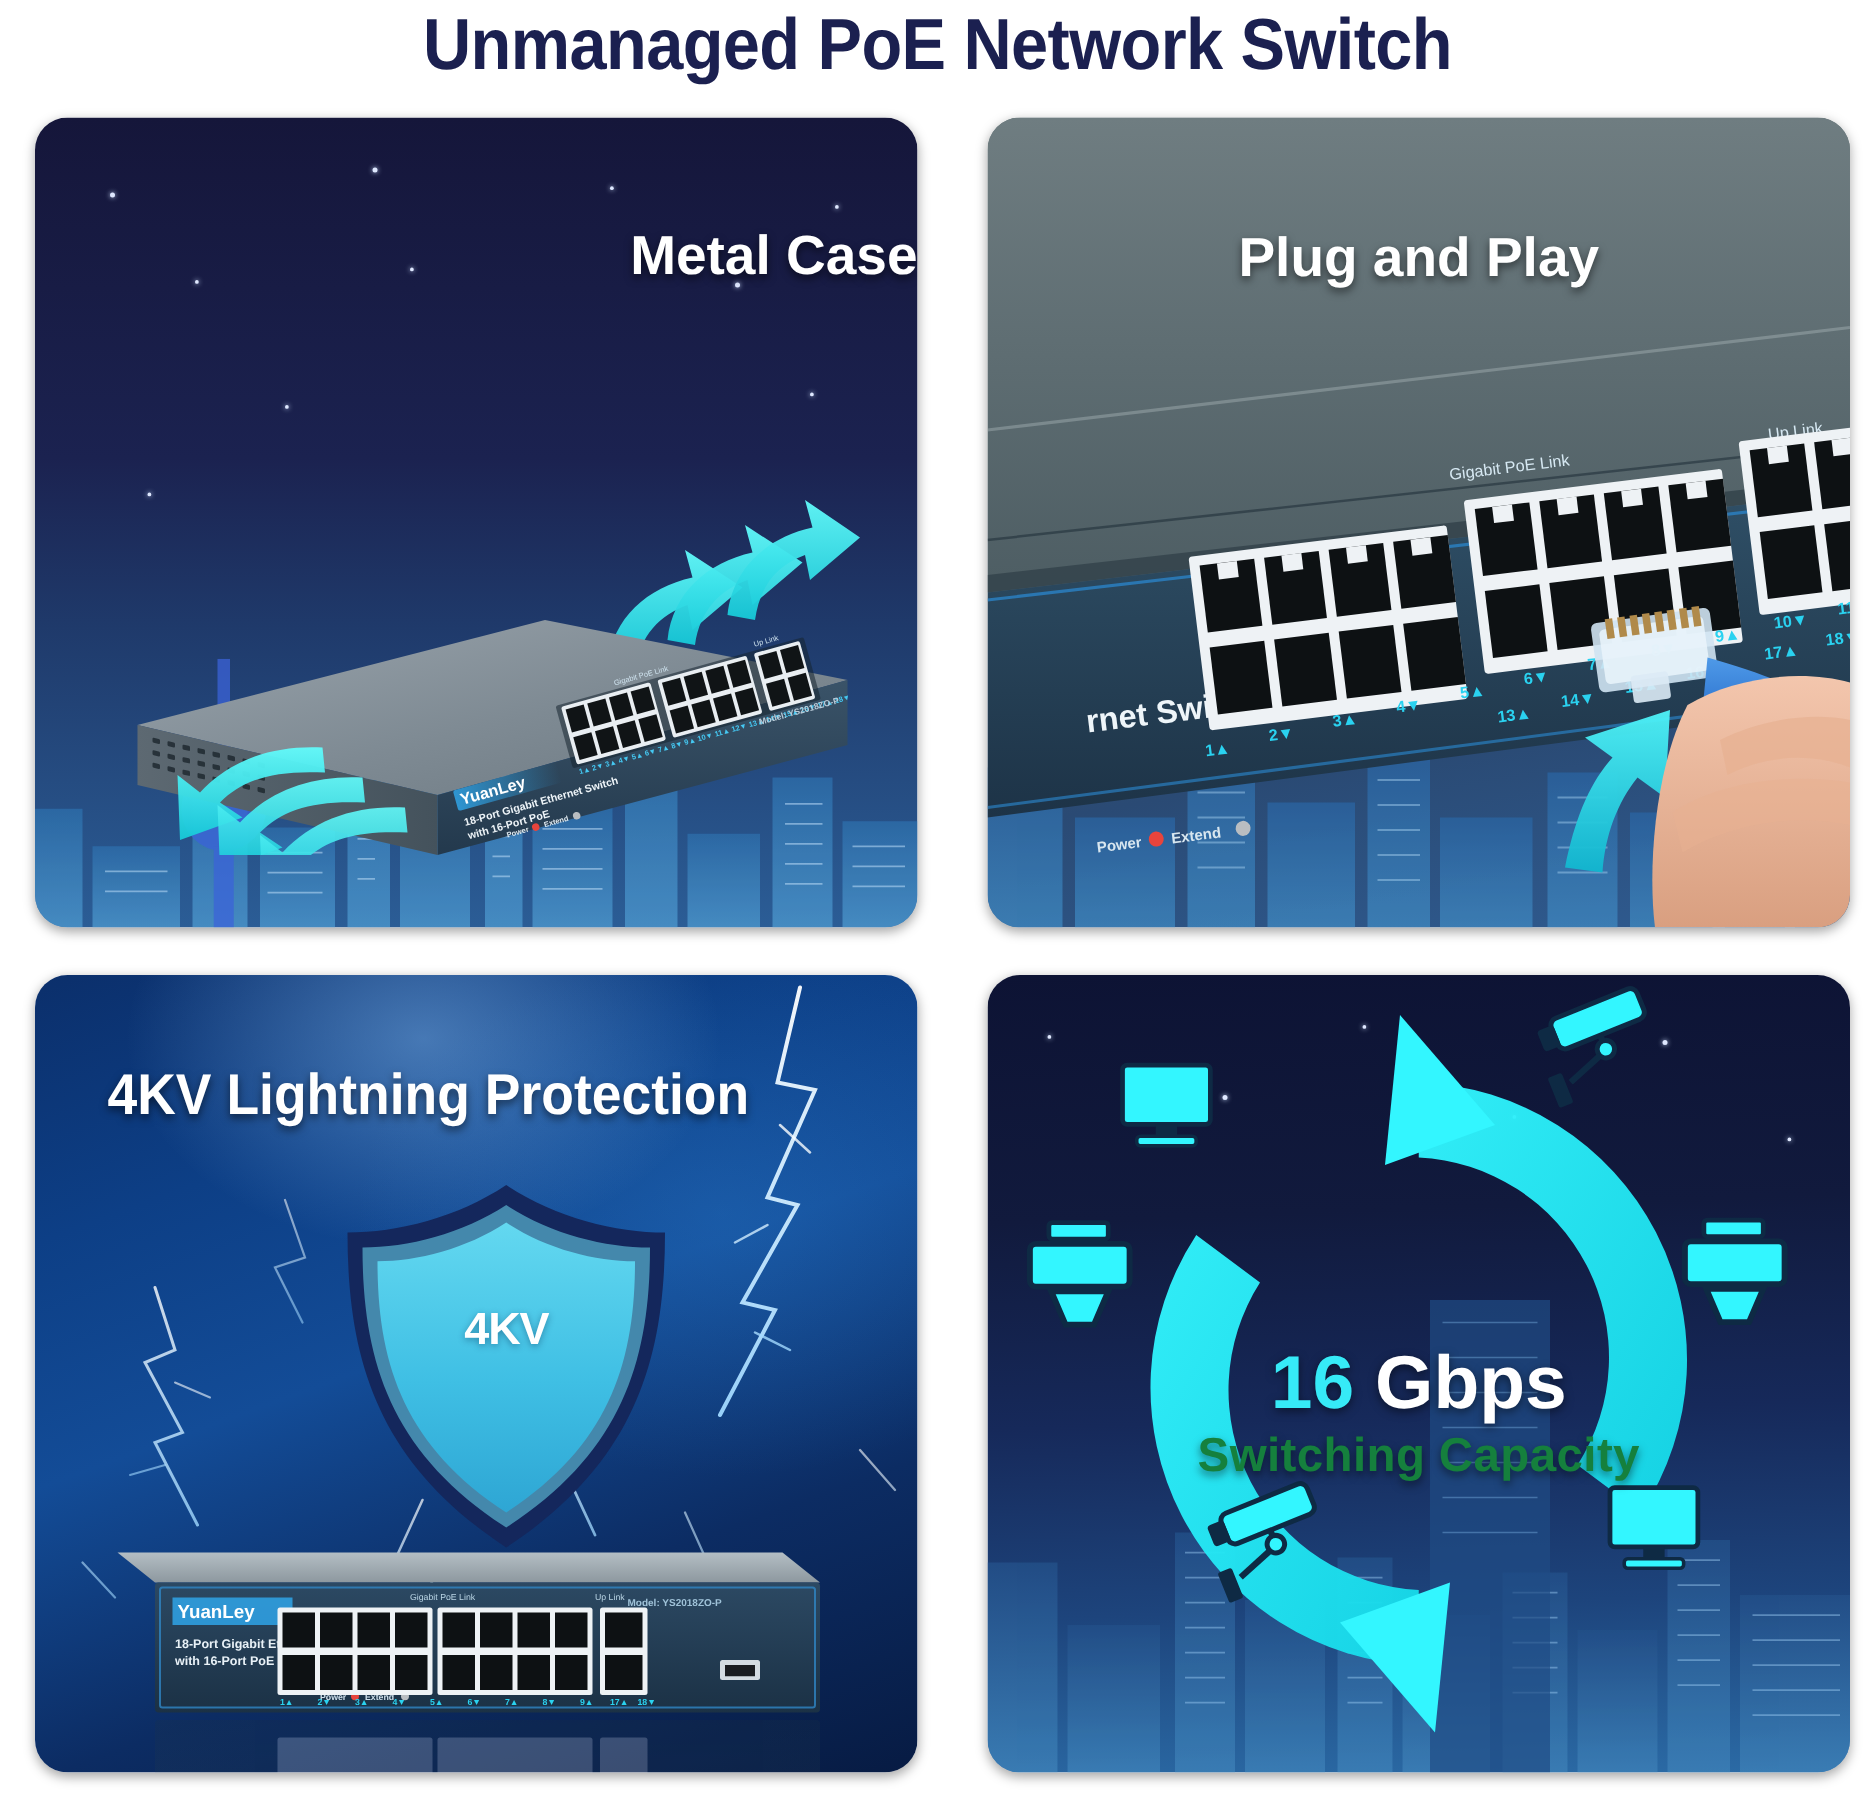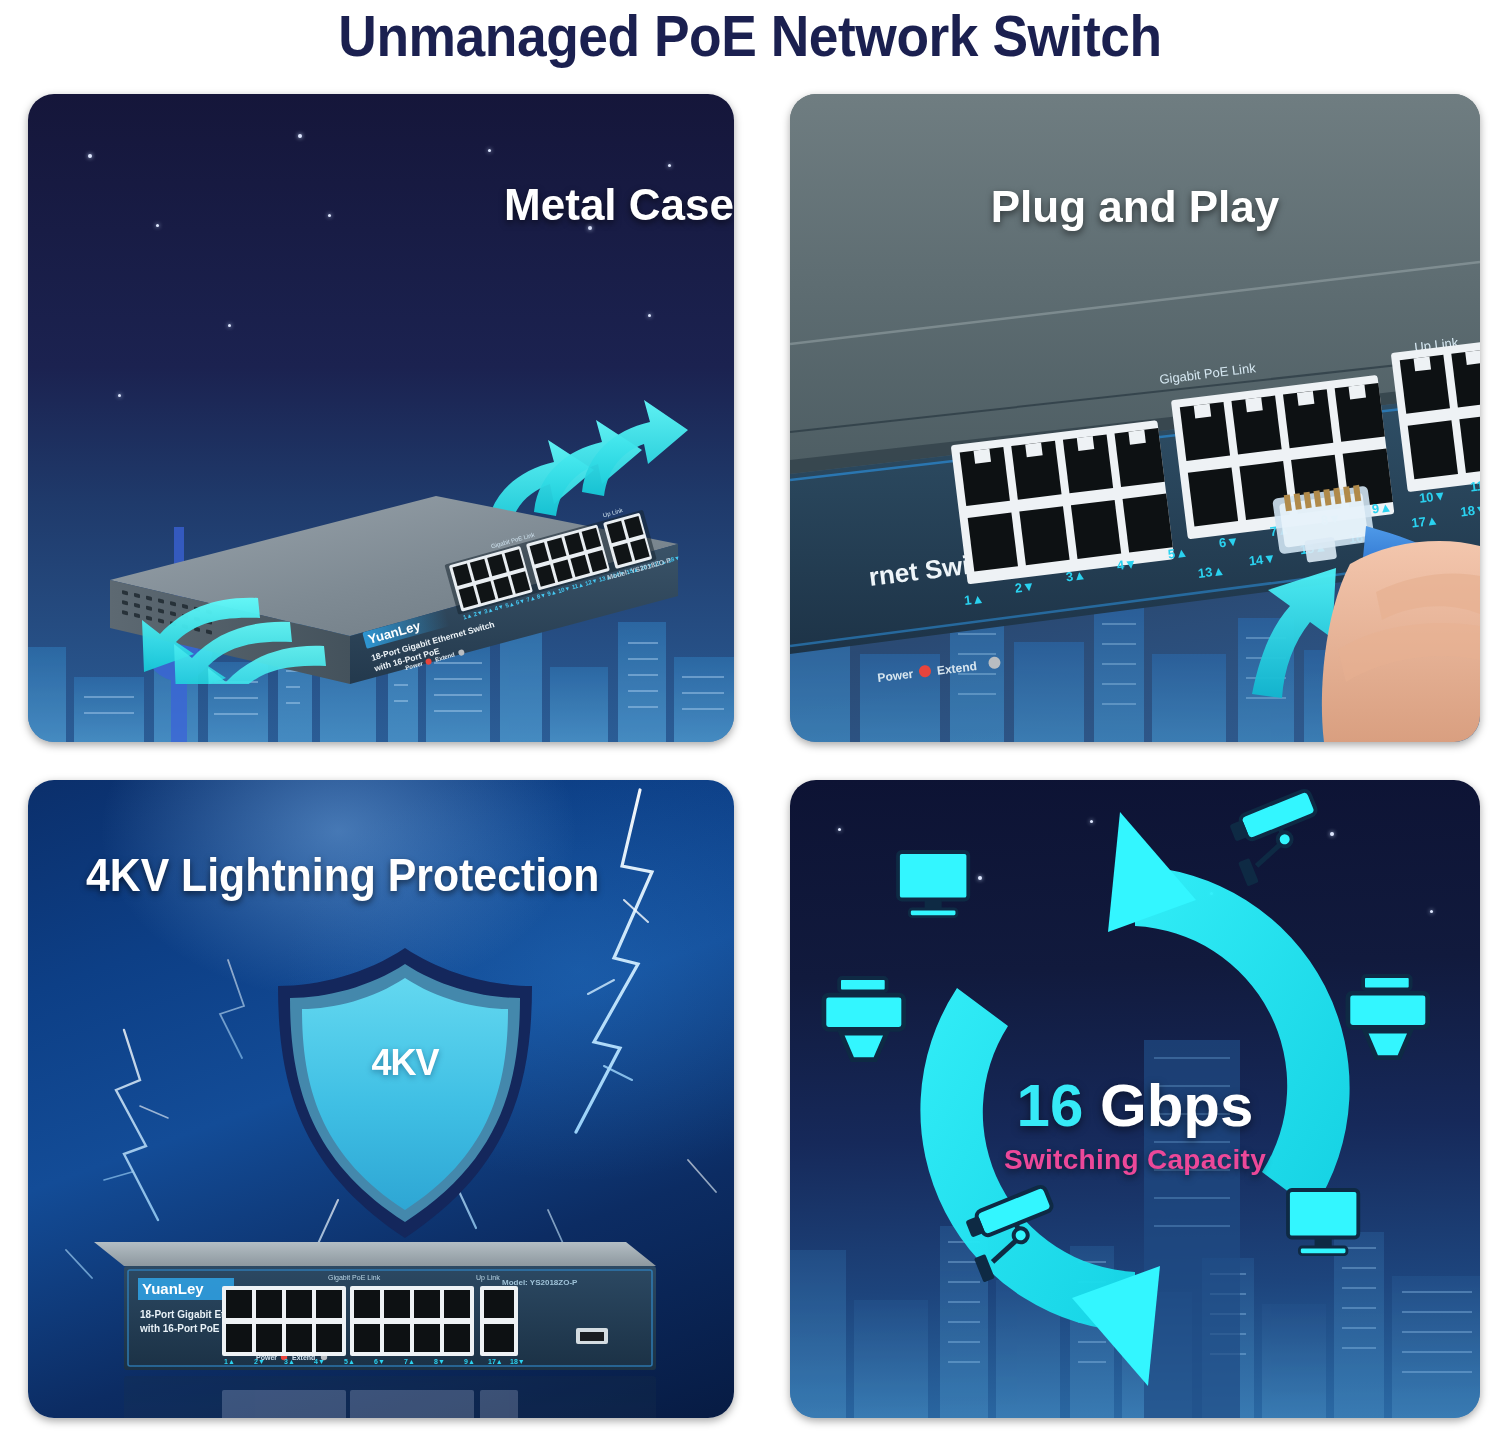--- a/index.html
+++ b/index.html
@@ -77,21 +77,21 @@
     position:absolute; inset:0;
     background:linear-gradient(178deg,#0d1334 0%,#111a3d 30%,#16295a 55%,#1d447c 78%,#2b6ba6 100%);
   }
   #speed-center{
     position:absolute; left:0; top:248px; width:100%; text-align:center; z-index:35;margin-top:43px;
   }
   #speed-center .l1{ font-size:60px; font-weight:bold; white-space:nowrap;
     text-shadow:0 3px 8px rgba(0,0,0,.5); }
   #speed-center .l1 .num{ color:#36eaf7; }
   #speed-center .l1 .unit{ color:#ffffff; }
-  #speed-center .l2{ font-size:28px; font-weight:bold; color:#ec4899; margin-top:4px;
+  #speed-center .l2{ font-size:38px; font-weight:bold; color:#15803d; margin-top:4px;
     text-shadow:0 3px 7px rgba(0,0,0,.5); letter-spacing:.3px;}
 
   
   svg text{ font-family:"Liberation Sans", sans-serif; }
 </style>
 </head>
 <body>
 
 <div id="page">
 

